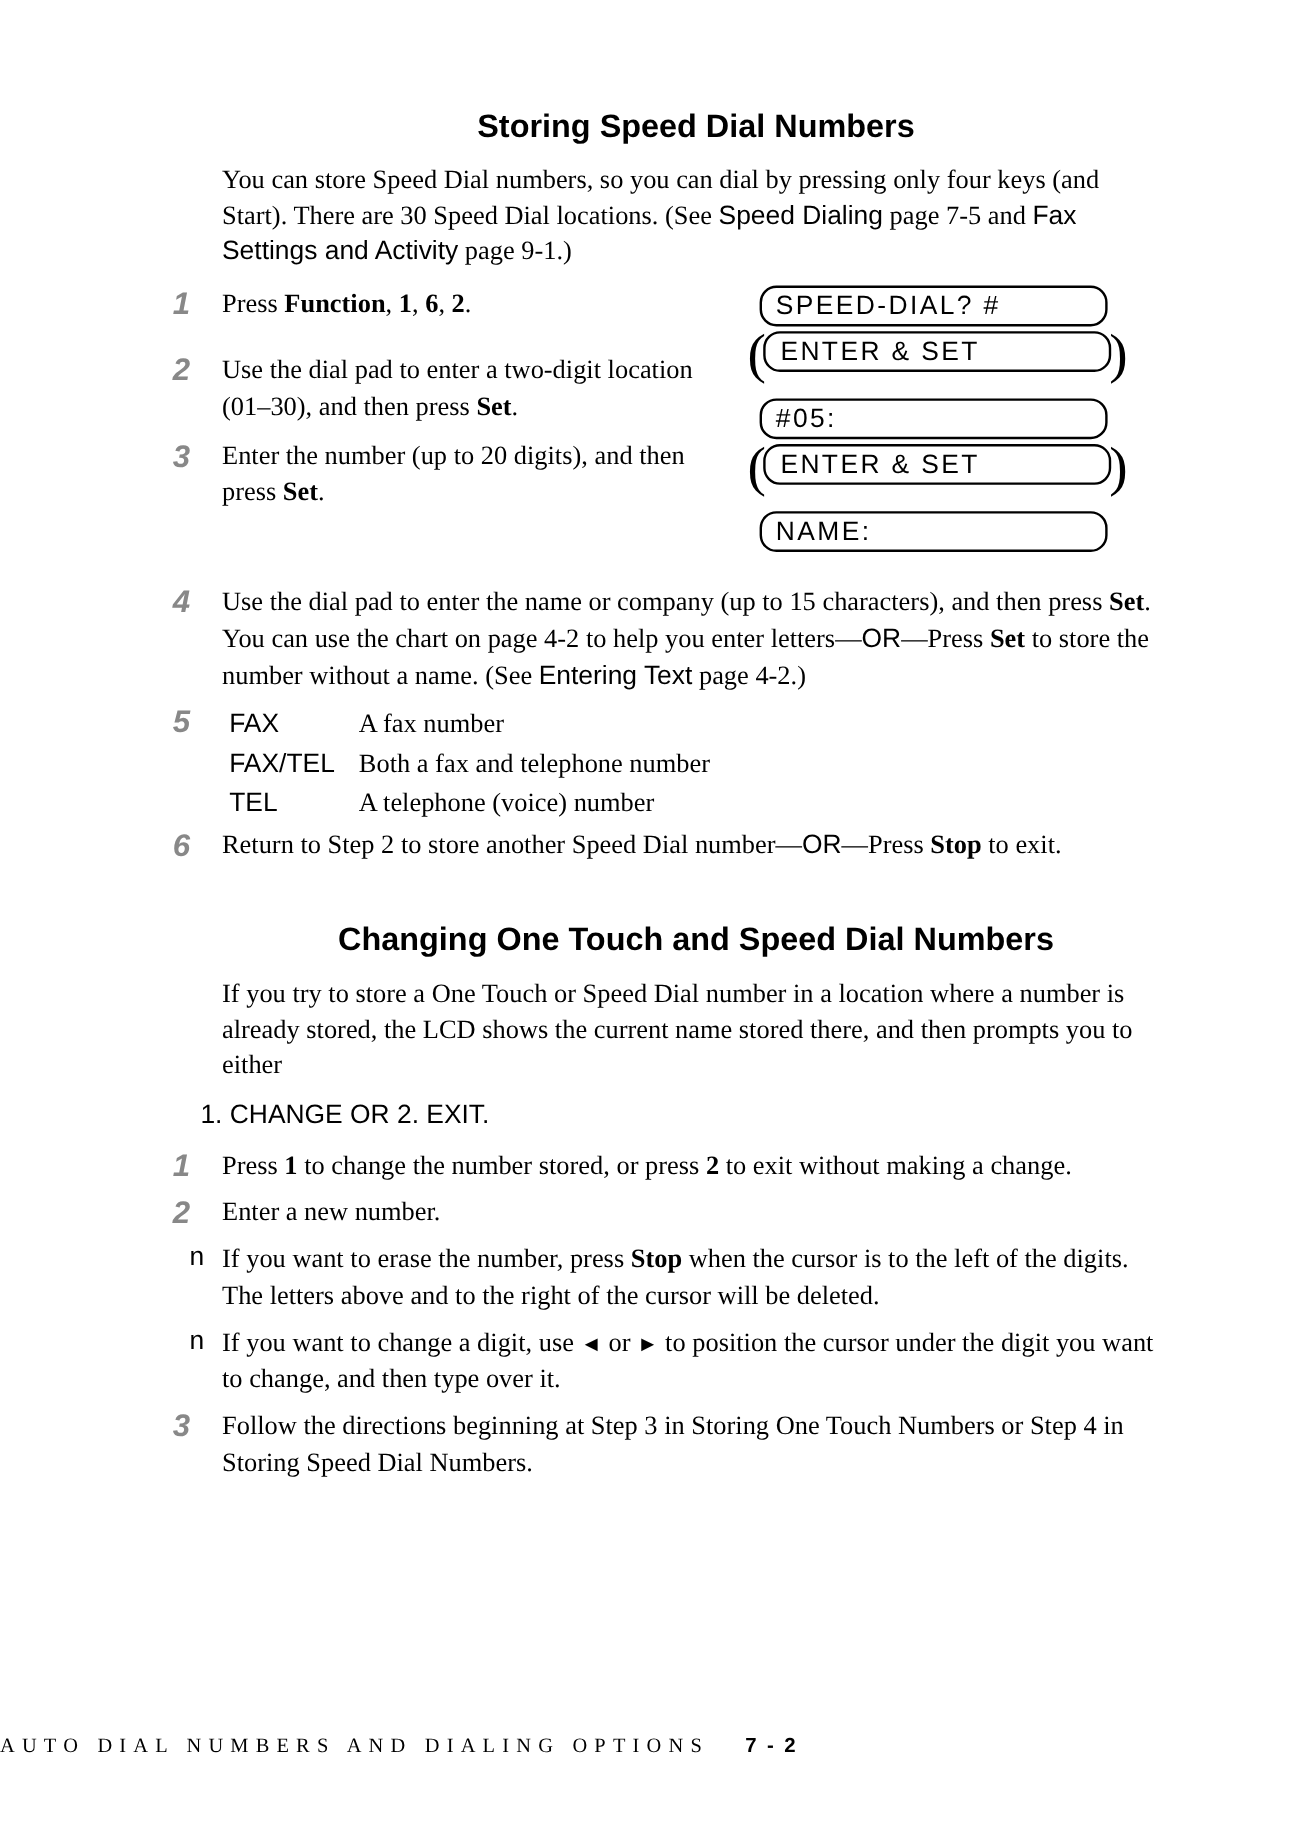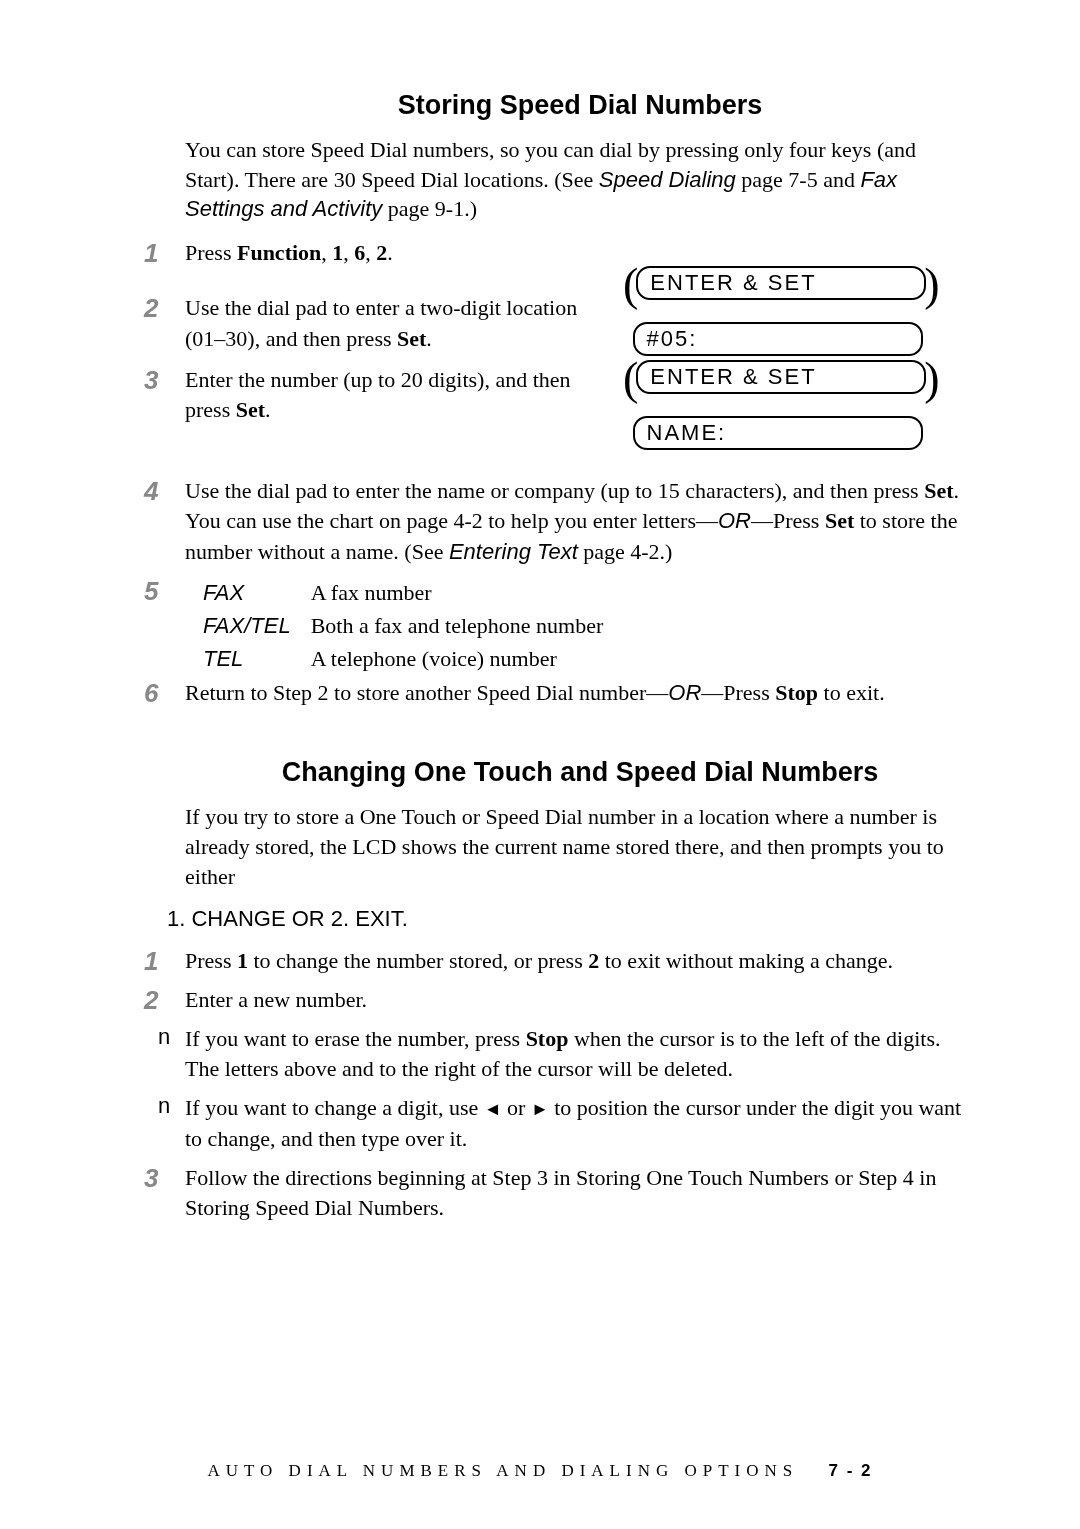--- a/index.html
+++ b/index.html
@@ -24,21 +24,20 @@
       text-align: center;
     }
     .intro {
       font-size: 22px;
       line-height: 1.35;
       margin-left: 45px;
       margin-bottom: 10px;
     }
     .sans {
       font-family: Arial, Helvetica, sans-serif;
-      font-style: italic;
     }
     .step-row {
       display: flex;
       align-items: flex-start;
       margin-bottom: 4px;
     }
     .step-num {
       font-family: Arial, Helvetica, sans-serif;
       font-weight: bold;
       font-style: italic;
@@ -83,21 +82,21 @@
       display: flex;
       align-items: center;
     }
     .paren {
       font-family: 'Times New Roman', serif;
       font-size: 46px;
       line-height: 0.6;
       margin: 0 -2px;
     }
     .indent-tbl {
-      margin-left: 16px;
+      margin-left: 4px;
     }
     .indent-tbl td {
       font-size: 22px;
       padding-right: 18px;
       vertical-align: top;
     }
     .bullet-row {
       display: flex;
       align-items: flex-start;
       margin-left: 18px;
@@ -120,24 +119,24 @@
     }
     .lcd-indent {
       margin-left: 27px;
       font-family: Arial, Helvetica, sans-serif;
       font-size: 22px;
       margin-top: 14px;
       margin-bottom: 14px;
     }
     .footer {
       position: absolute;
-      bottom: 48px;
+      bottom: 64px;
       left: 0;
       right: 0;
-      text-align: center;
+      text-align: left;
       font-family: 'Times New Roman', serif;
       font-size: 17px;
       letter-spacing: 6px;
     }
     .footer-page {
       font-family: Arial, Helvetica, sans-serif;
       font-weight: bold;
       letter-spacing: 2px;
       margin-left: 20px;
     }
@@ -170,20 +169,21 @@
     <div class="step-row">
       <div class="step-num">3</div>
       <div class="step-text">Enter the number (up to 20 digits), and then press <b>Set</b>.</div>
     </div>
   </div>
 
   <div class="lcd-col">
     <div class="lcd-group">
       <div class="lcd-row">
         <span class="paren">&nbsp;</span>
+        <div class="lcd-box">SPEED-DIAL? #</div>
         <span class="paren">&nbsp;</span>
       </div>
       <div class="lcd-row">
         <span class="paren">(</span>
         <div class="lcd-box">ENTER &amp; SET</div>
         <span class="paren">)</span>
       </div>
     </div>
     <div class="lcd-group">
       <div class="lcd-row">

